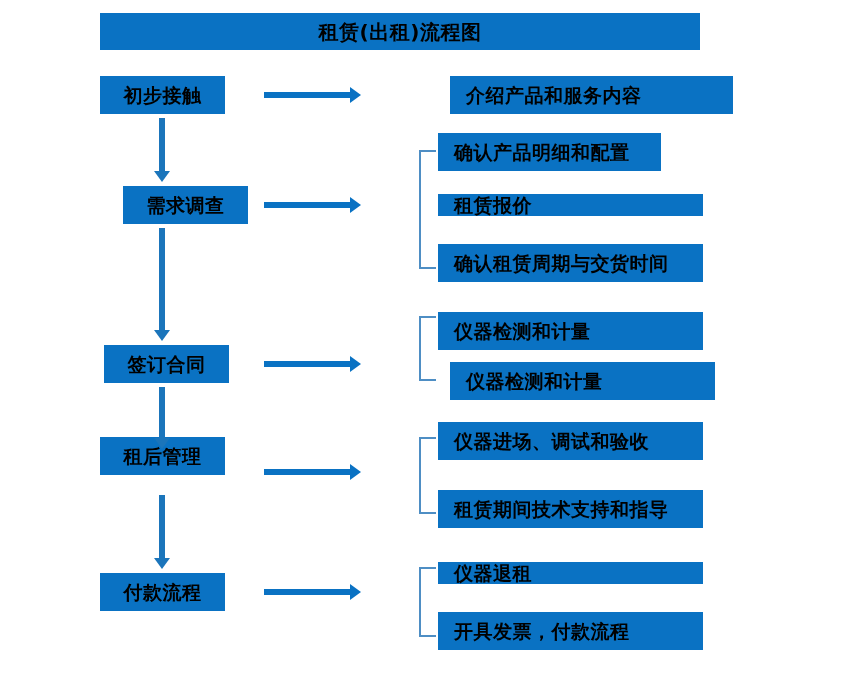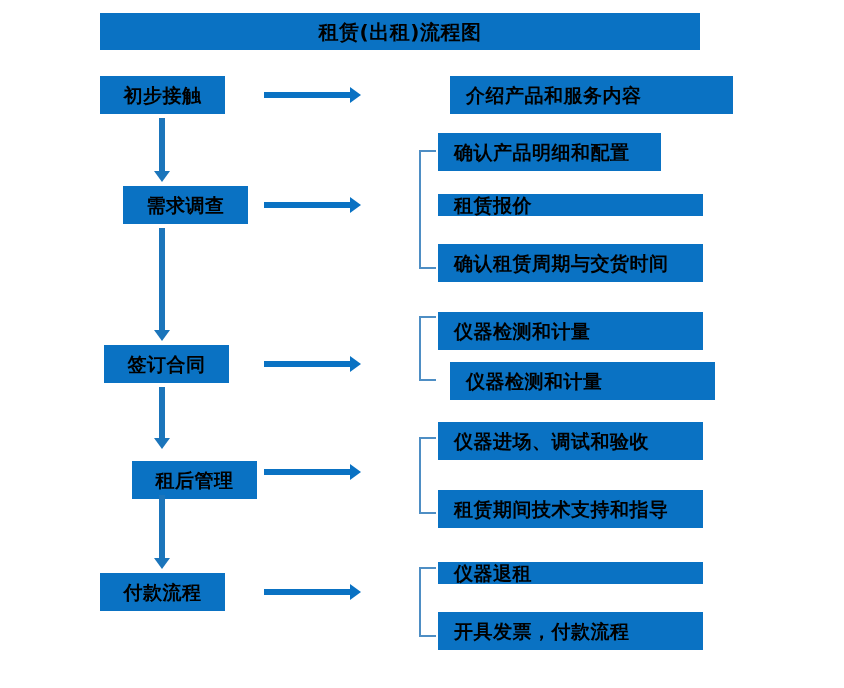--- a/index.html
+++ b/index.html
@@ -106,21 +106,21 @@
 <div id="canvas">
 
   <div class="box title-box" style="left:100px; top:13px; width:600px; height:37px;">租赁(出租)流程图</div>
 
   <div class="box stage-box" style="left:100px; top:76px; width:125px; height:38px;">初步接触</div>
 
   <div class="box stage-box" style="left:100px; top:186px; width:125px; height:38px;margin-left:23px;">需求调查</div>
 
   <div class="box stage-box" style="left:104px; top:345px; width:125px; height:38px;">签订合同</div>
 
-  <div class="box stage-box" style="left:100px; top:461px; width:125px; height:38px;margin-left:32px;">租后管理</div>
+  <div class="box stage-box" style="left:100px; top:437px; width:125px; height:38px;">租后管理</div>
 
   <div class="box stage-box" style="left:100px; top:573px; width:125px; height:38px;">付款流程</div>
 
   <div class="v-arrow" style="left:151px; top:118px; height:64px;">
     <div class="shaft" style="height:53px;"></div>
     <div class="head" style="top:53px;"></div>
   </div>
 
   <div class="v-arrow" style="left:151px; top:228px; height:113px;">
     <div class="shaft" style="height:102px;"></div>

